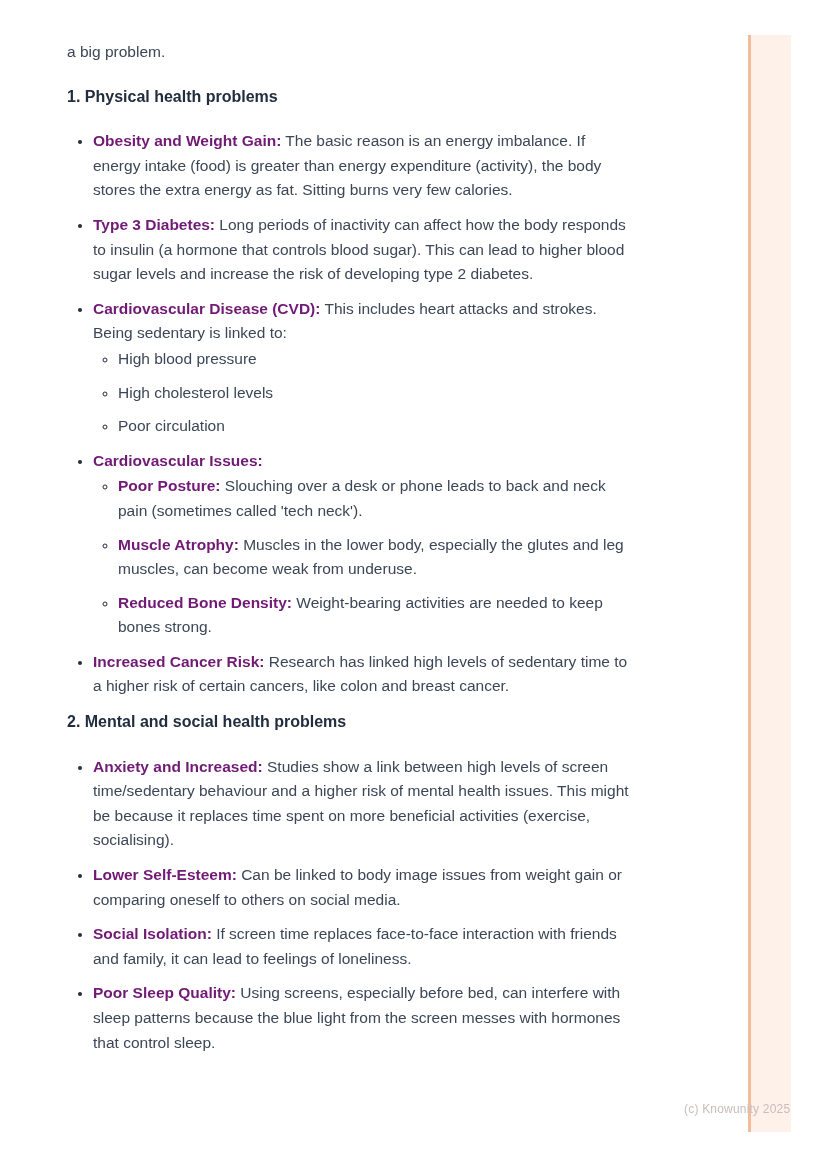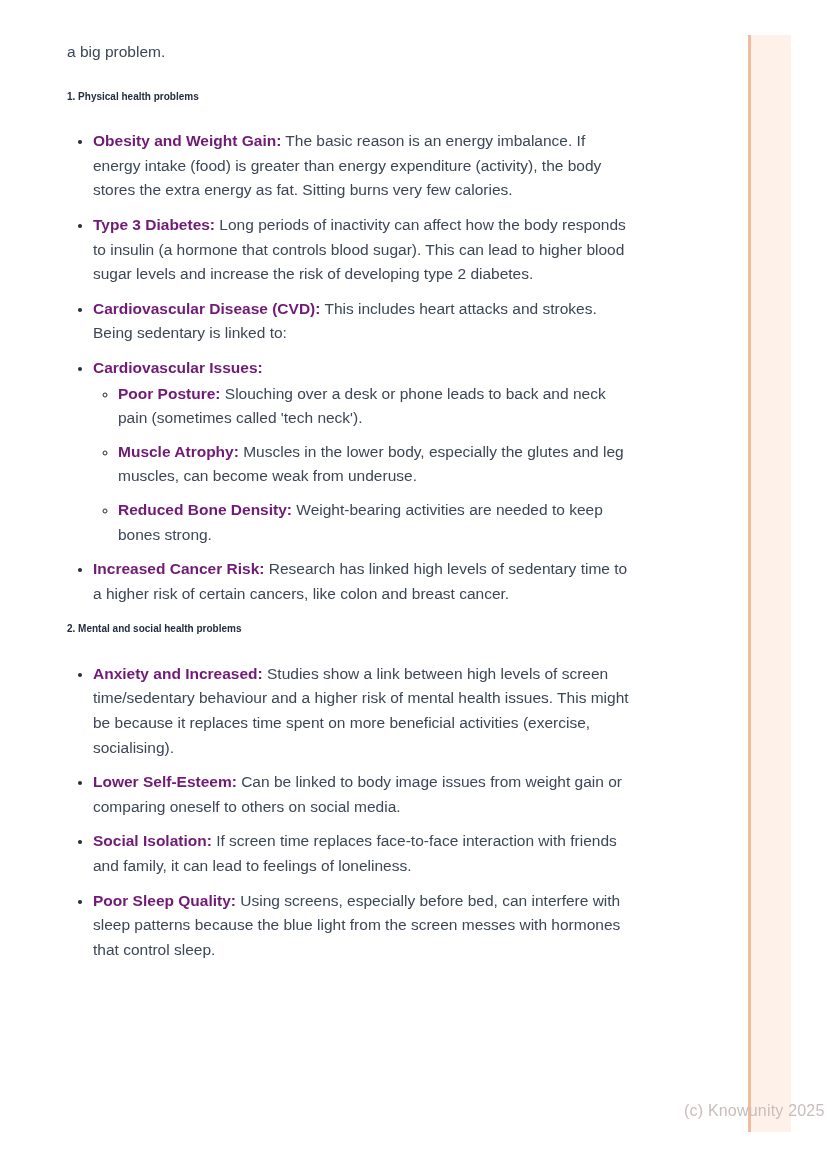--- a/index.html
+++ b/index.html
@@ -21,21 +21,21 @@
     width: 40px;
     height: 1097px;
     background: #fdf1ea;
     border-left: 3px solid #f0bc9c;
     z-index: 1;
   }
   .watermark {
     position: absolute;
     left: 684px;
     top: 1102px;
-    font-size: 16px;
+    font-size: 12px;
     color: #c9bcbc;
     letter-spacing: 0.2px;
     z-index: 2;
     white-space: nowrap;
   }
   .content {
     position: absolute;
     left: 67px;
     top: 40px;
     width: 564px;
@@ -43,21 +43,21 @@
     line-height: 24.6px;
     color: #3c4657;
     z-index: 0;
   }
   .para {
     margin: 0 0 20px 0;
   }
   .section-heading {
     font-weight: 700;
     color: #222d3f;
-    font-size: 10px;
+    font-size: 16px;
     margin: 0 0 20px 0;
   }
   .b {
     font-weight: 700;
     color: #701a75;
   }
   ul.main-list {
     list-style-type: disc;
     margin: 0 0 11px 0;
     padding-left: 26px;
@@ -96,20 +96,31 @@
       <span class="b">Obesity and Weight Gain:</span>
       <span>The basic reason is an energy imbalance. If energy intake (food) is greater than energy expenditure (activity), the body stores the extra energy as fat. Sitting burns very few calories.</span>
     </li>
     <li>
       <span class="b">Type 3 Diabetes:</span>
       <span>Long periods of inactivity can affect how the body responds to insulin (a hormone that controls blood sugar). This can lead to higher blood sugar levels and increase the risk of developing type 2 diabetes.</span>
     </li>
     <li>
       <span class="b">Cardiovascular Disease (CVD):</span>
       <span>This includes heart attacks and strokes. Being sedentary is linked to:</span>
+      <ul class="sub-list">
+        <li>
+          <span>High blood pressure</span>
+        </li>
+        <li>
+          <span>High cholesterol levels</span>
+        </li>
+        <li>
+          <span>Poor circulation</span>
+        </li>
+      </ul>
     </li>
     <li>
       <span class="b">Cardiovascular Issues:</span>
       <ul class="sub-list">
         <li>
           <span class="b">Poor Posture:</span>
           <span>Slouching over a desk or phone leads to back and neck pain (sometimes called 'tech neck').</span>
         </li>
         <li>
           <span class="b">Muscle Atrophy:</span>

